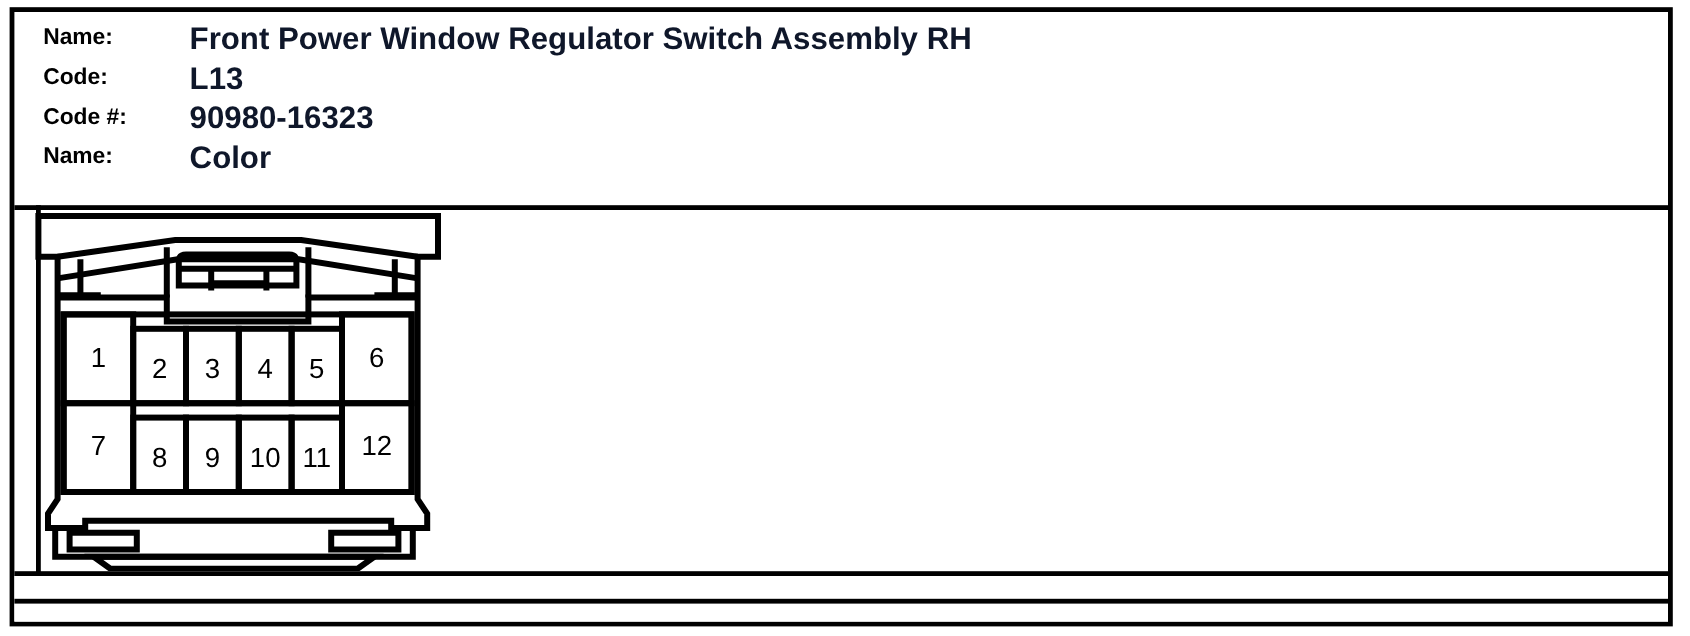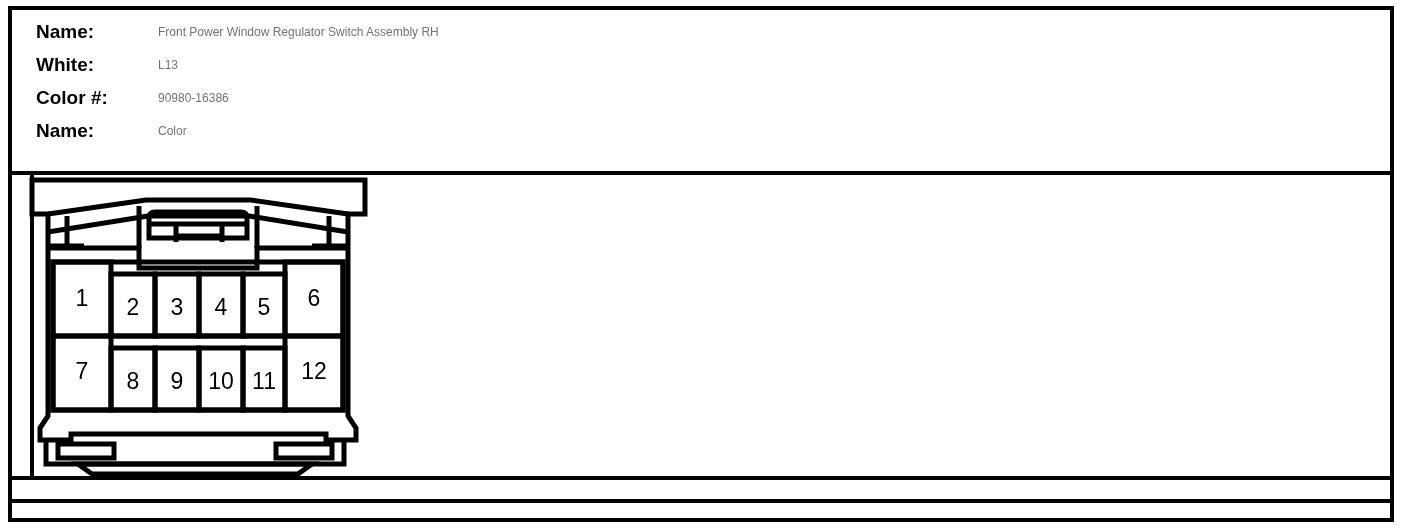--- a/index.html
+++ b/index.html
@@ -62,23 +62,23 @@
     font-weight: bold;
     color: #000000;
     letter-spacing: 0px;
     line-height: 26px;
     text-align: right;
   }
   .spec-value {
     position: absolute;
     left: 146px;
     top: 0;
-    font-size: 12px;
-    font-weight: normal;
-    color: #737373;
+    font-size: 26px;
+    font-weight: bold;
+    color: #0f172a;
     line-height: 26px;
   }
 
   
   .divider-top {
     position: absolute;
     left: 0px;
     top: 161px;
     width: 100%;
     height: 4px;
@@ -142,27 +142,27 @@
   <div class="card-frame">
 
     <div class="spec-region">
 
       <div class="spec-row spec-row-0">
         <span class="spec-label">Name:</span>
         <span class="spec-value">Front Power Window Regulator Switch Assembly RH</span>
       </div>
 
       <div class="spec-row spec-row-1">
-        <span class="spec-label">White:</span>
+        <span class="spec-label">Code:</span>
         <span class="spec-value">L13</span>
       </div>
 
       <div class="spec-row spec-row-2">
-        <span class="spec-label">Color #:</span>
-        <span class="spec-value">90980-16386</span>
+        <span class="spec-label">Code #:</span>
+        <span class="spec-value">90980-16323</span>
       </div>
 
       <div class="spec-row spec-row-3">
         <span class="spec-label">Name:</span>
         <span class="spec-value">Color</span>
       </div>
 
     </div>
 
     <div class="divider-top"></div>

